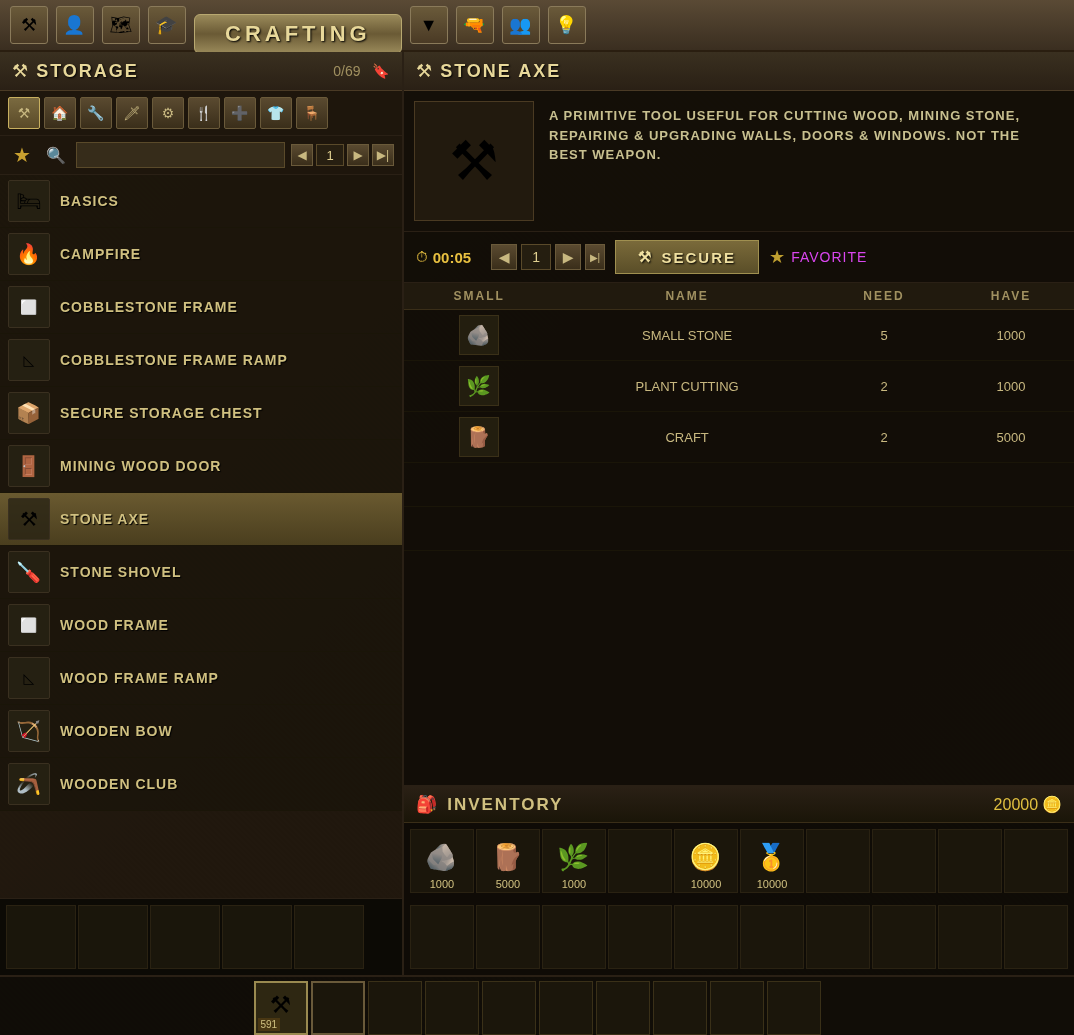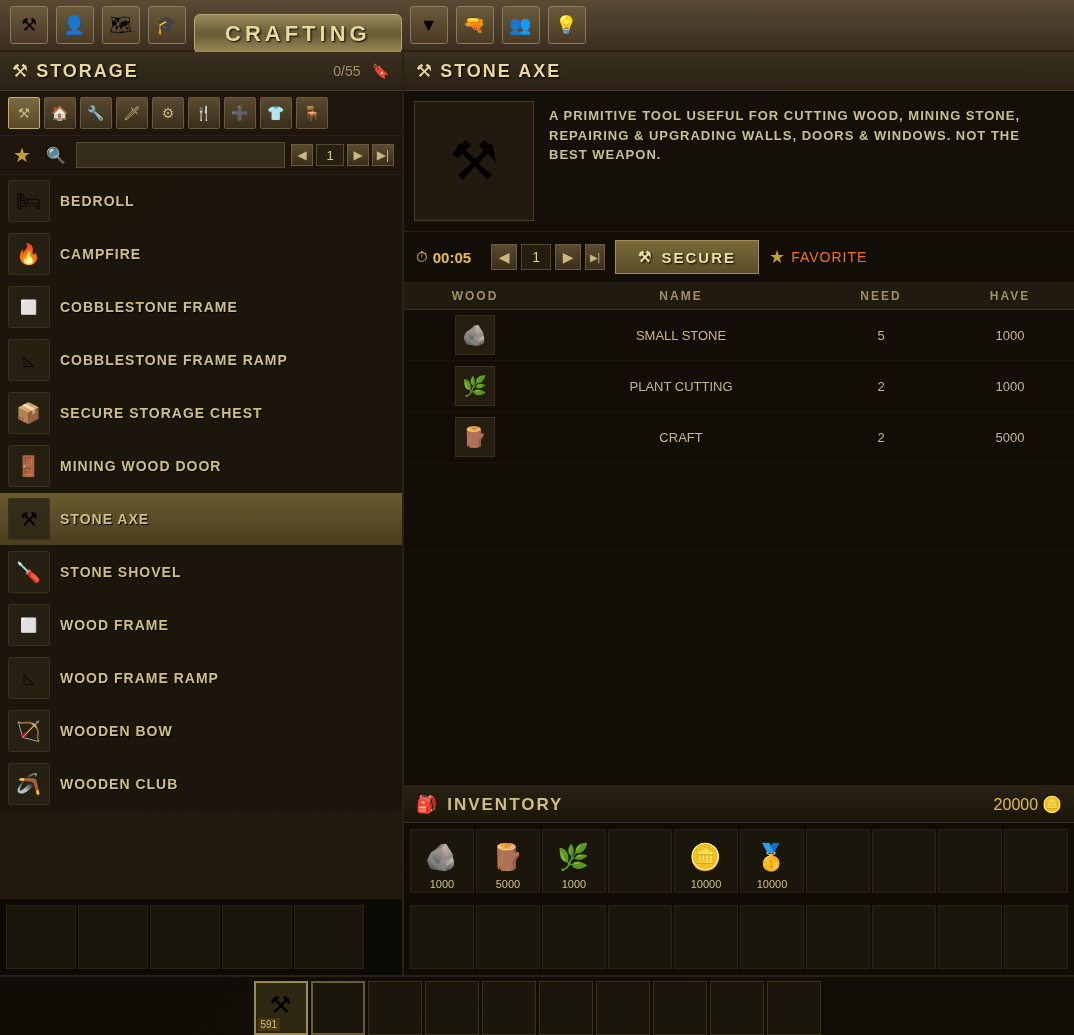--- a/index.html
+++ b/index.html
@@ -384,21 +384,21 @@
       border: none;
       color: #c0a030;
       font-size: 18px;
       cursor: pointer;
       display: flex;
       align-items: center;
       gap: 6px;
     }
 
     .favorite-label {
-      color: #f97316;
+      color: #d946ef;
       font-size: 14px;
       letter-spacing: 1px;
     }
 
     
     .ingredients-table {
       width: 100%;
       border-collapse: collapse;
     }
 
@@ -577,21 +577,21 @@
     <div class="nav-icon">👥</div>
     <div class="nav-icon">💡</div>
   </div>
 
   <div class="main-area">
 
     <div class="left-panel">
       <div class="left-header">
         <span style="color:#e8d89a;font-size:18px;">⚒</span>
         <span class="section-title">STORAGE</span>
-        <span class="badge">0/55</span>
+        <span class="badge">0/69</span>
         <span style="color:#b0a060;margin-left:4px;font-size:14px;">🔖</span>
       </div>
 
       <div class="filter-icons">
         <div class="filter-icon active">⚒</div>
         <div class="filter-icon">🏠</div>
         <div class="filter-icon">🔧</div>
         <div class="filter-icon">🗡</div>
         <div class="filter-icon">⚙</div>
         <div class="filter-icon">🍴</div>
@@ -608,21 +608,21 @@
           <div class="arrow-btn">◀</div>
           <div class="page-num">1</div>
           <div class="arrow-btn">▶</div>
           <div class="arrow-btn">▶|</div>
         </div>
       </div>
 
       <div class="item-list">
         <div class="item-row">
           <div class="item-thumb">🛏</div>
-          <span class="item-name">BEDROLL</span>
+          <span class="item-name">BASICS</span>
         </div>
         <div class="item-row">
           <div class="item-thumb">🔥</div>
           <span class="item-name">CAMPFIRE</span>
         </div>
         <div class="item-row">
           <div class="item-thumb" style="font-size:14px;">⬜</div>
           <span class="item-name">COBBLESTONE FRAME</span>
         </div>
         <div class="item-row">
@@ -704,21 +704,21 @@
         <button class="favorite-btn">
           <span>★</span>
           <span class="favorite-label">FAVORITE</span>
         </button>
       </div>
 
       <div class="table-section">
         <table class="ingredients-table">
           <thead>
             <tr>
-              <th>WOOD</th>
+              <th>SMALL</th>
               <th>NAME</th>
               <th>NEED</th>
               <th>HAVE</th>
             </tr>
           </thead>
           <tbody>
             <tr>
               <td>
                   <div class="ingredient-icon">🪨</div>
                 </td>

